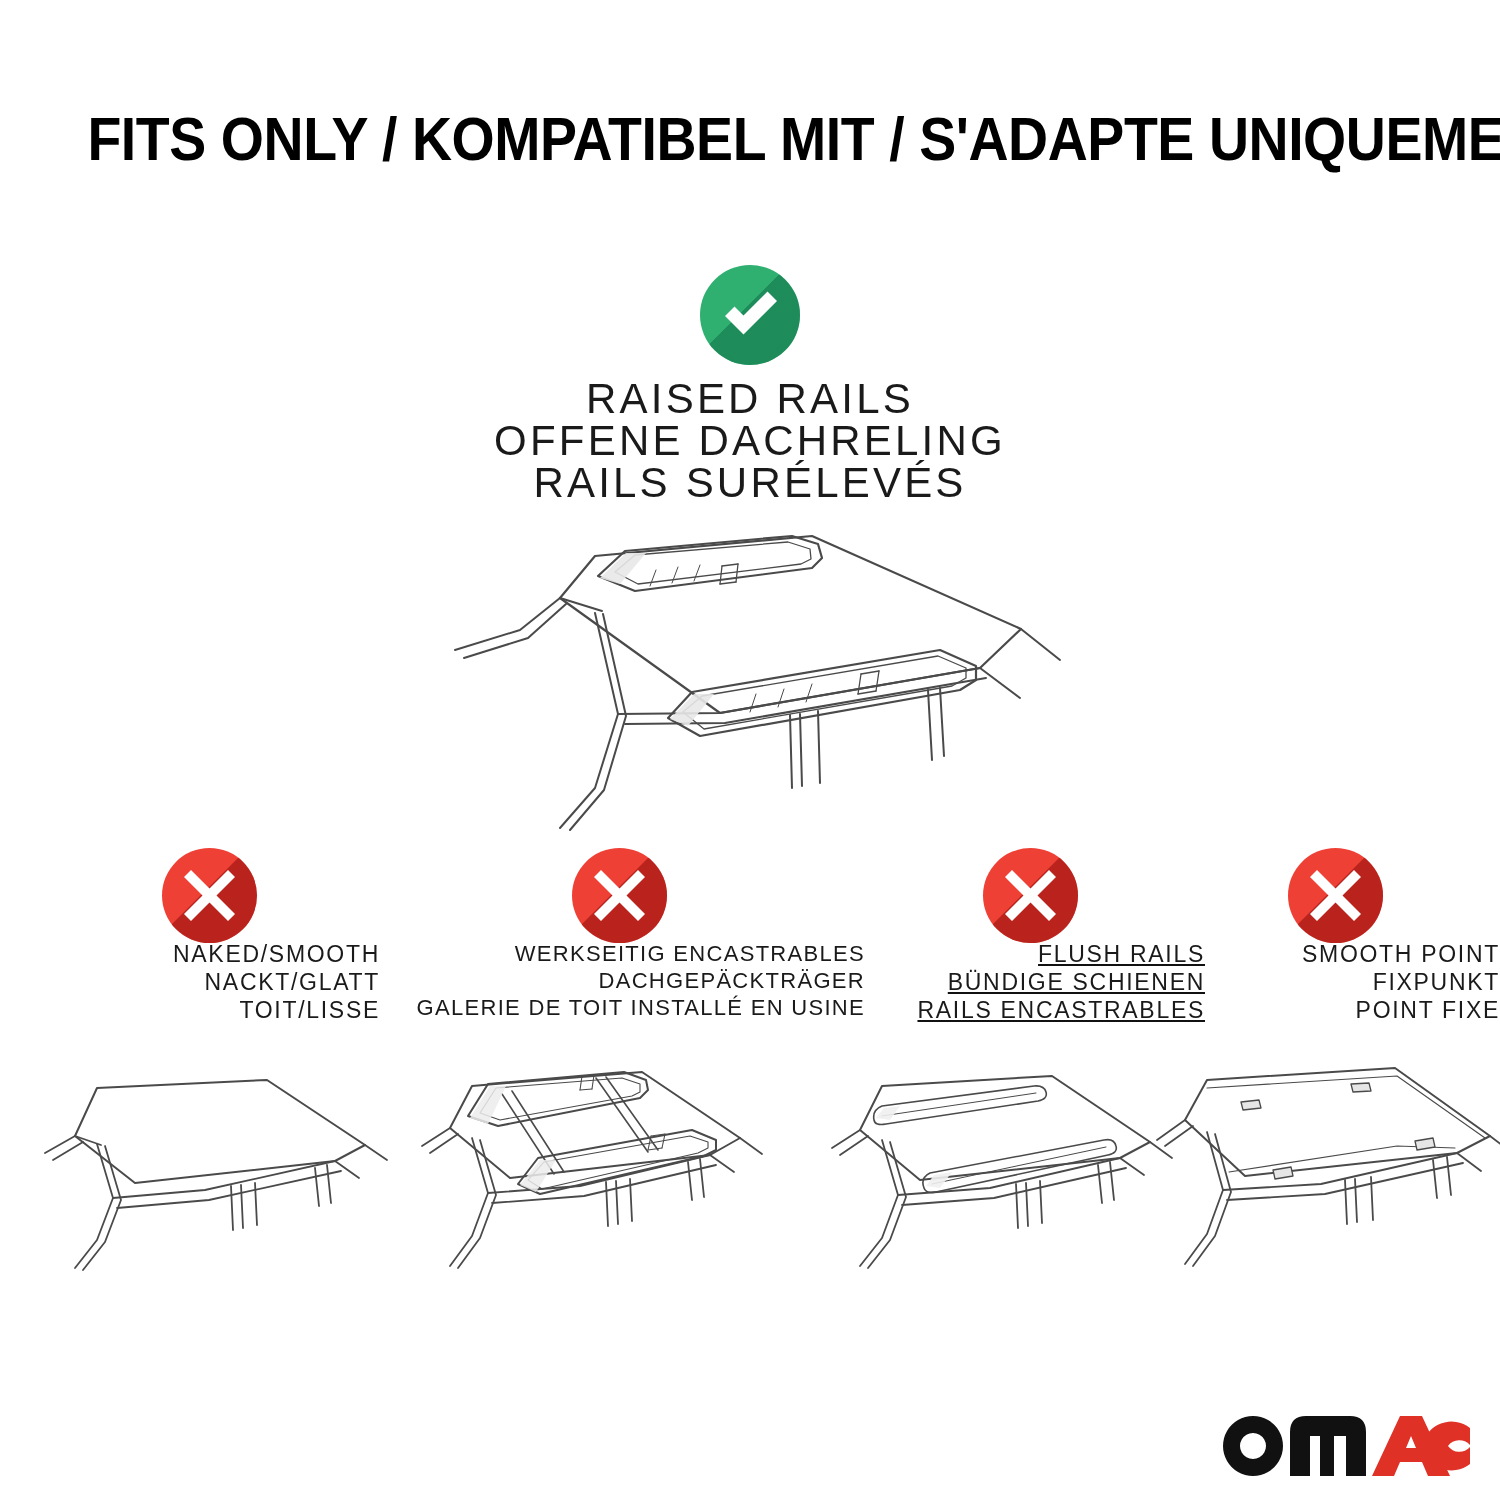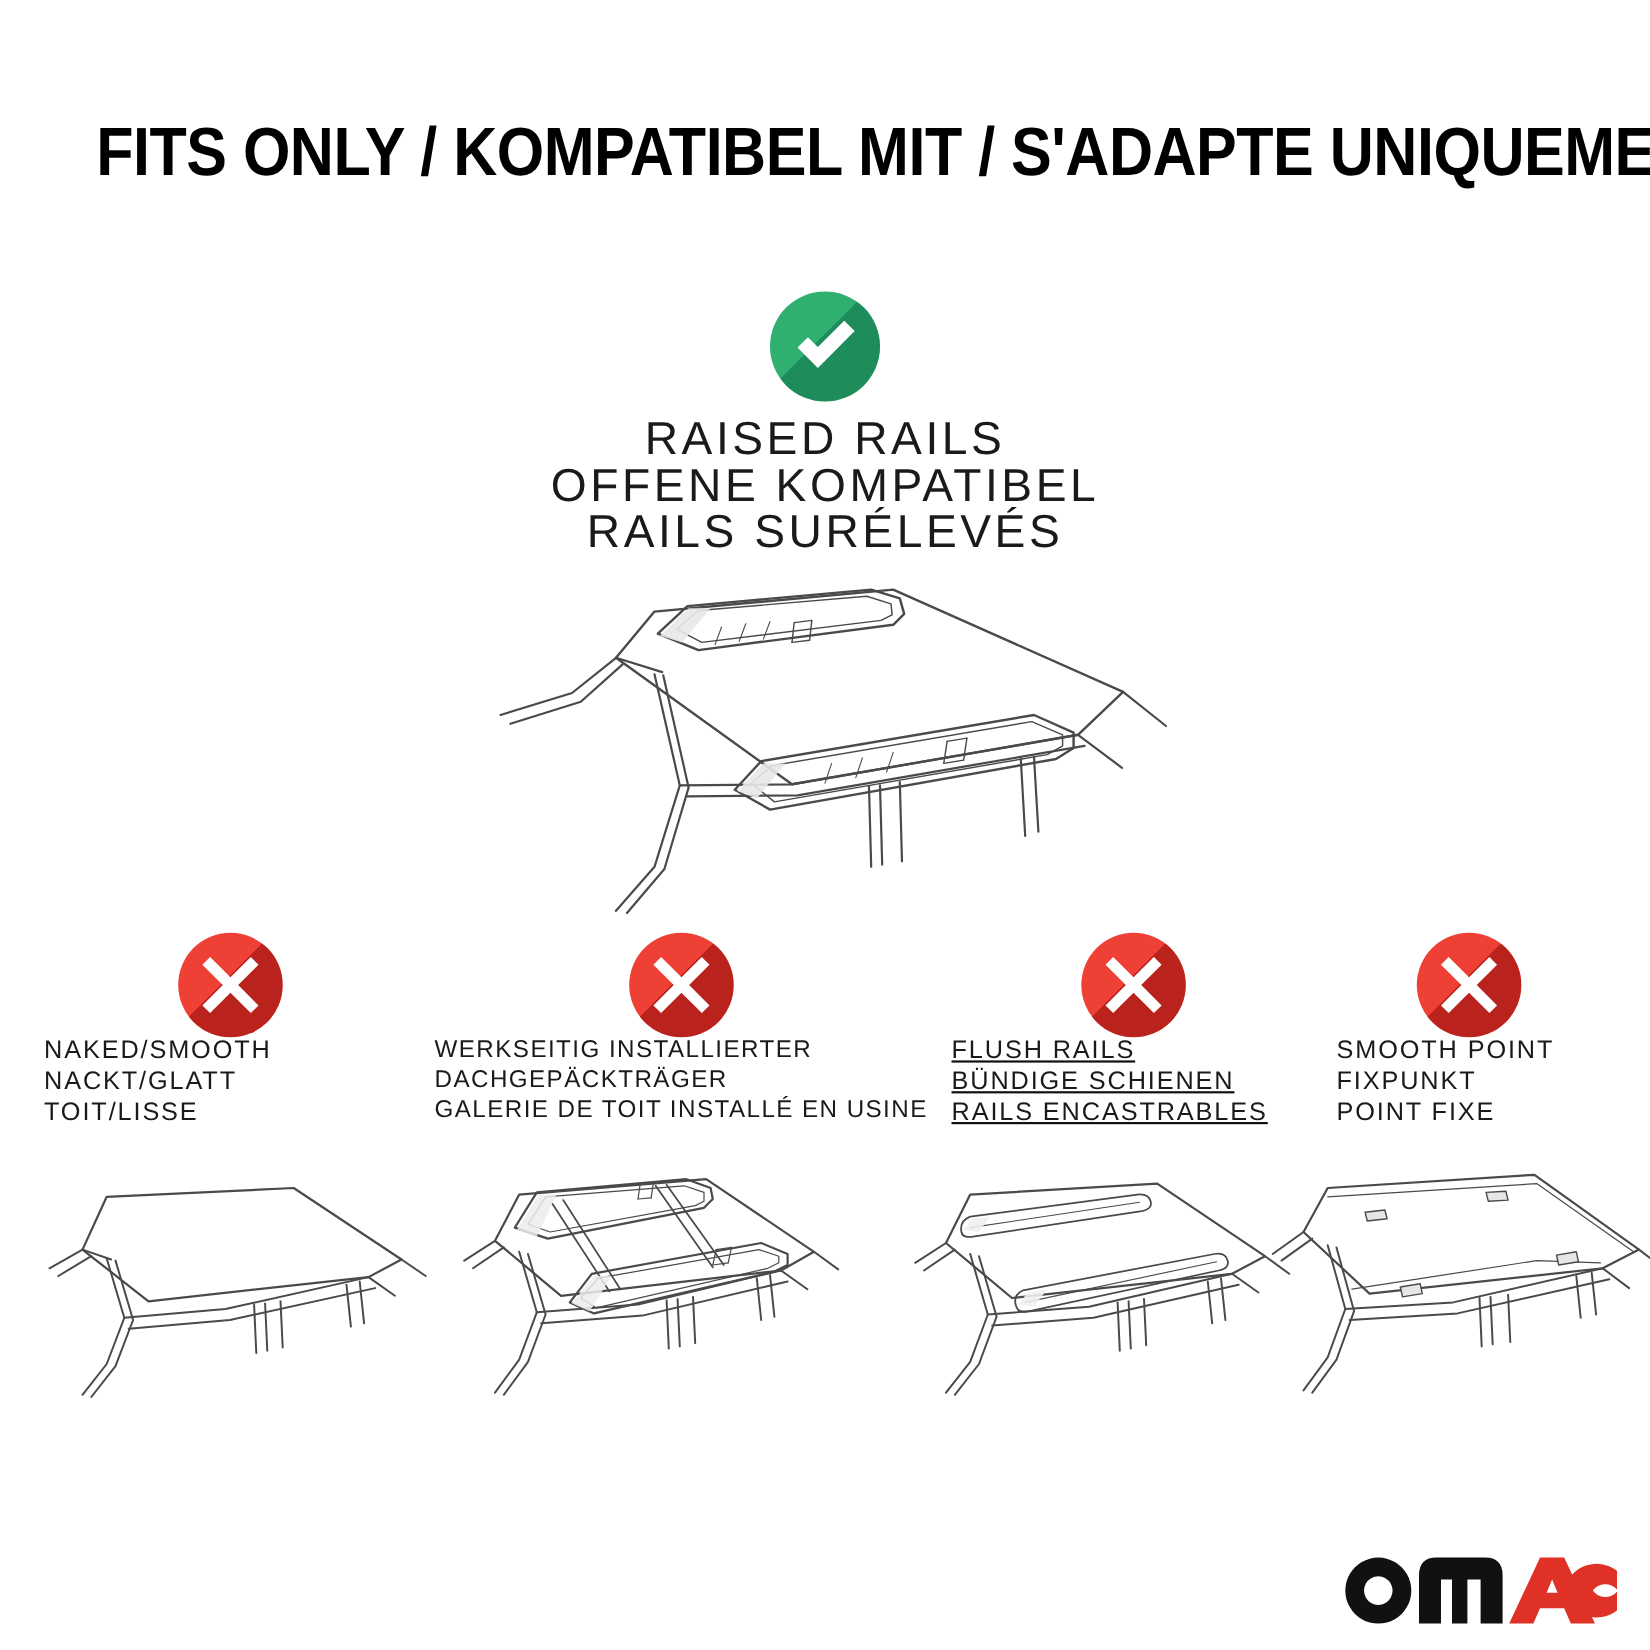--- a/index.html
+++ b/index.html
@@ -100,21 +100,21 @@
     left: 420px;
     top: 498px;
     width: 660px;
     height: 336px;
   }
 
   
   .col {
     position: absolute;
     top: 940px;
-    text-align: left;
+    text-align: right;
   }
   .col-label {
     font-size: 23px;
     line-height: 28px;
     font-weight: 400;
     letter-spacing: 1.7px;
     color: #1a1a1a;
   }
   .col-label div { white-space: nowrap; }
 
@@ -155,21 +155,21 @@
 
 <div class="badge badge-ok">
   <div class="shade"></div>
   <svg viewBox="0 0 100 100">
     <path d="M25 51 L34.5 41.5 L43.5 50.5 L67.5 26.5 L77 36 L43.5 69.5 Z" fill="#ffffff"></path>
   </svg>
 </div>
 
 <div class="ok-caption">
   <div>RAISED RAILS</div>
-  <div>OFFENE KOMPATIBEL</div>
+  <div>OFFENE DACHRELING</div>
   <div>RAILS SURÉLEVÉS</div>
 </div>
 
 <svg class="hero-art" viewBox="0 0 660 336">
   <g fill="none" stroke="#4a4a4a" stroke-width="2" stroke-linecap="round" stroke-linejoin="round">
 
     <path d="M140 100 L175 58 L392 38 L601 131 L560 170 L300 215 Z" stroke-width="2.2"></path>
 
     <path d="M140 100 L100 132 L35 152"></path>
     <path d="M146 106 L108 140 L44 160"></path>
@@ -241,21 +241,21 @@
 <div class="col col1">
   <div class="col-label">
     <div>NAKED/SMOOTH</div>
     <div>NACKT/GLATT</div>
     <div>TOIT/LISSE</div>
   </div>
 </div>
 
 <div class="col col2">
   <div class="col-label">
-    <div>WERKSEITIG INSTALLIERTER</div>
+    <div>WERKSEITIG ENCASTRABLES</div>
     <div>DACHGEPÄCKTRÄGER</div>
     <div>GALERIE DE TOIT INSTALLÉ EN USINE</div>
   </div>
 </div>
 
 <div class="col col3">
   <div class="col-label">
     <div>FLUSH RAILS</div>
     <div>BÜNDIGE SCHIENEN</div>
     <div>RAILS ENCASTRABLES</div>

